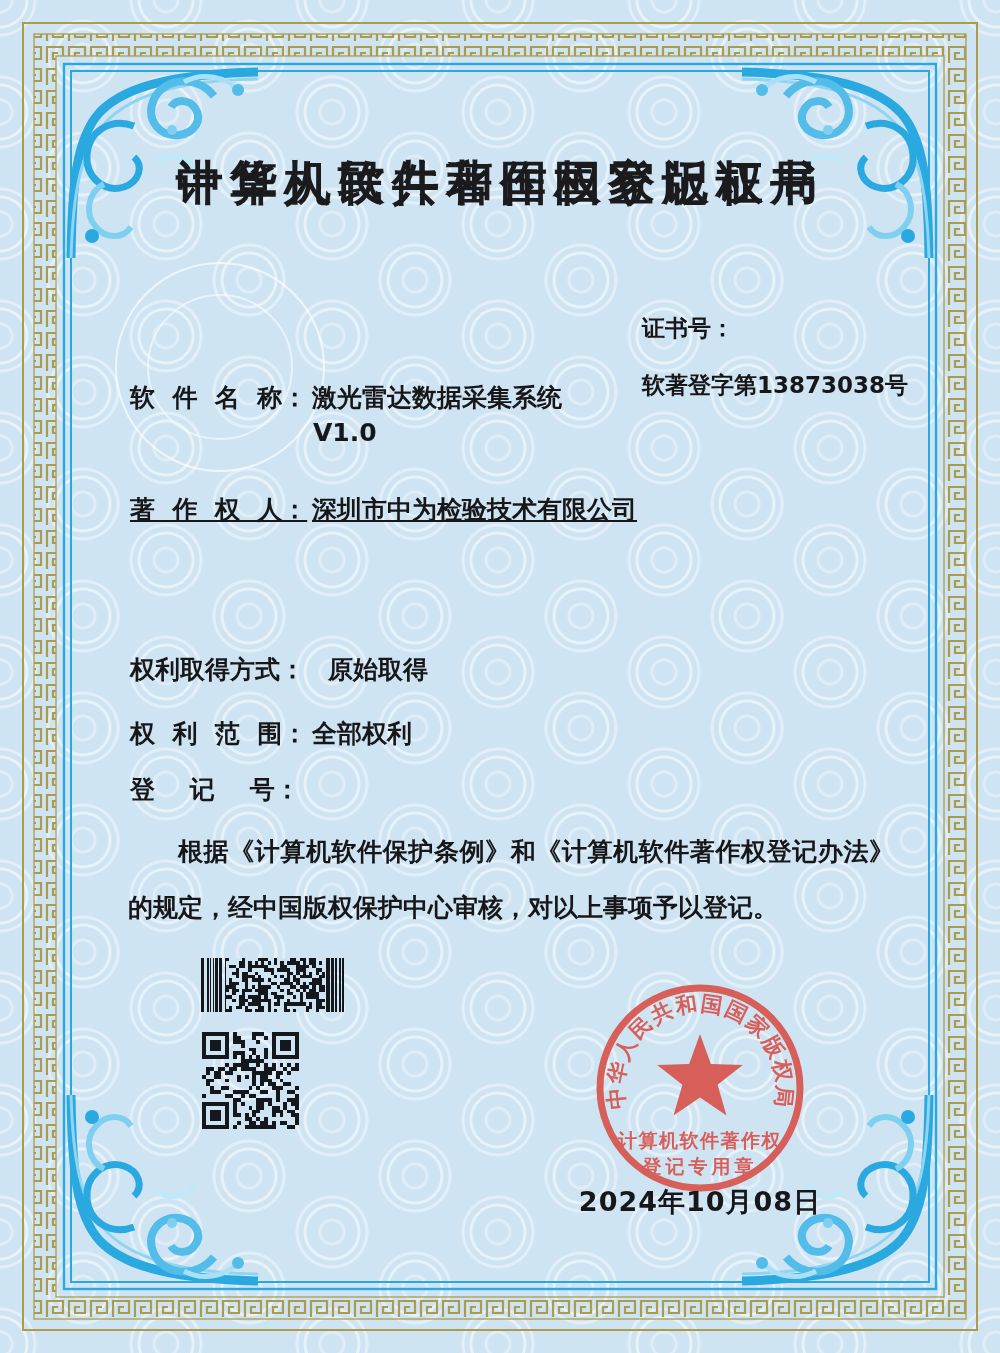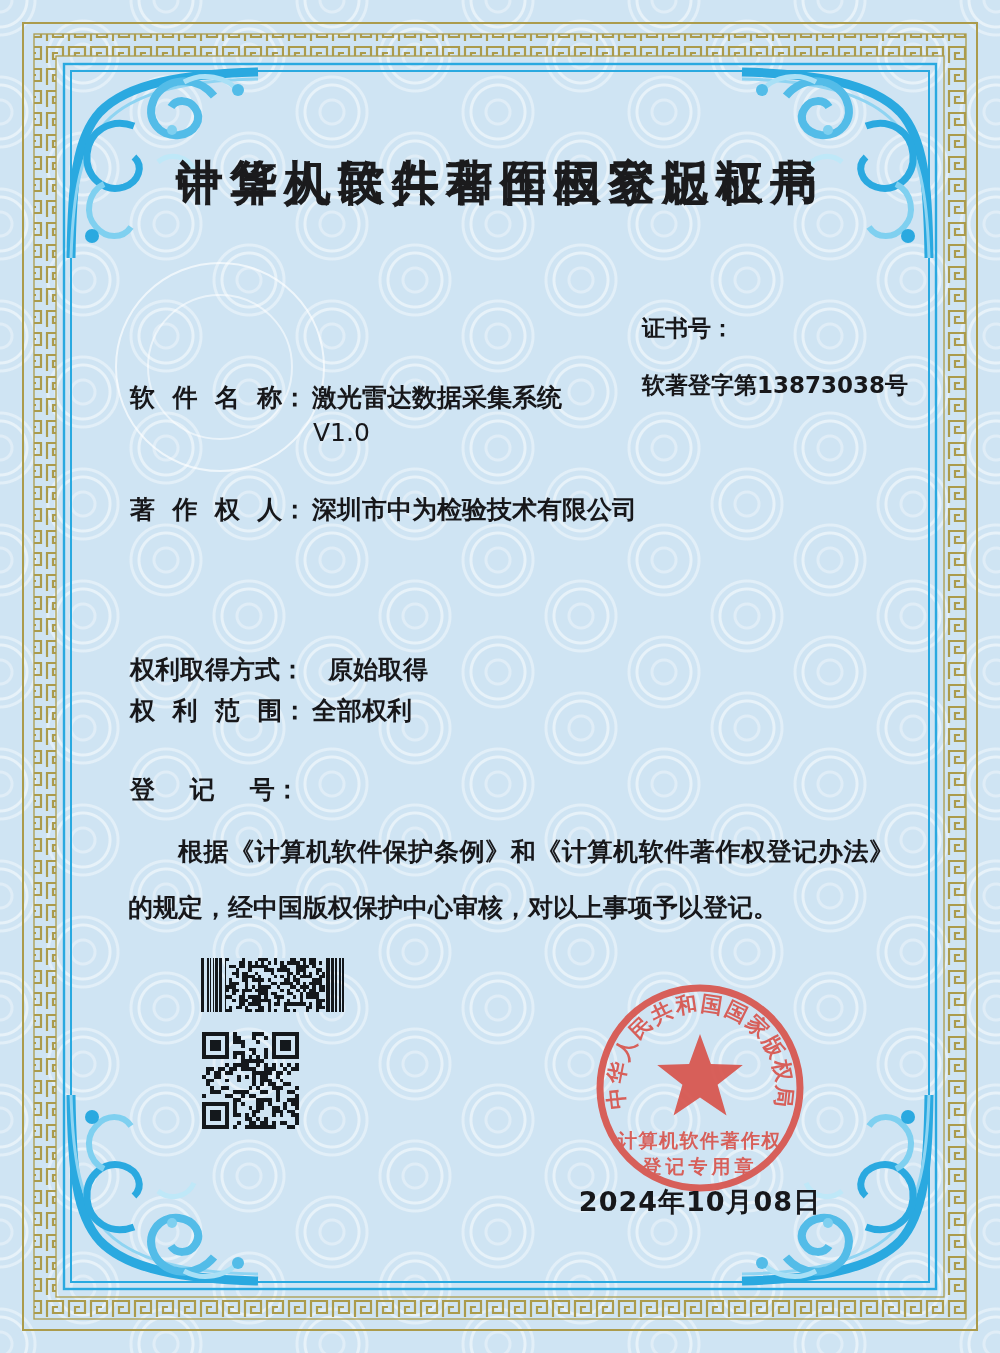--- a/index.html
+++ b/index.html
@@ -27,21 +27,21 @@
   .certno-row{
     top:313px;right:92px;display:flex;gap:26px;
     font-size:23px;font-weight:700;color:#17171a;flex-direction:column;
   }
   .field-row{
     left:130px;display:flex;align-items:flex-start;
     font-size:25px;font-weight:700;color:#17171a;
   }
   .field-label{white-space:pre;display:inline-block;min-width:182px;}
   .field-value{white-space:pre;}
-  .version-line{left:313px;font-size:25px;font-weight:400;color:#17171a;}
+  .version-line{left:313px;font-size:25px;font-weight:700;color:#17171a;}
   .statement{
     left:128px;top:824px;width:766px;
     font-size:25px;font-weight:700;line-height:56px;
     text-indent:2em;color:#17171a;text-align:justify;
   }
   .issue-date{
     left:570px;top:1184px;width:260px;text-align:center;
     font-size:27px;font-weight:700;letter-spacing:1px;color:#17171a;
   }
   .big-emblem{
@@ -111,31 +111,31 @@
     <span>证书号：</span>
     <span>软著登字第13873038号</span>
   </div>
 
   <div class="abs field-row" style="top:381px;justify-content:flex-end;">
     <span class="field-label">软  件  名  称：</span>
     <span class="field-value">激光雷达数据采集系统</span>
   </div>
   <div class="abs version-line" style="top:418px;">V1.0</div>
 
-  <div class="abs field-row" style="top:493px;">
+  <div class="abs field-row" style="top:493px;text-decoration:underline;">
     <span class="field-label">著  作  权  人：</span>
     <span class="field-value">深圳市中为检验技术有限公司</span>
   </div>
 
   <div class="abs field-row" style="top:653px;gap:16px;">
     <span class="field-label">权利取得方式：</span>
     <span class="field-value">原始取得</span>
   </div>
 
-  <div class="abs field-row" style="top:694px;">
+  <div class="abs field-row" style="top:717px;">
     <span class="field-label">权  利  范  围：</span>
     <span class="field-value">全部权利</span>
   </div>
 
   <div class="abs field-row" style="top:773px;">
     <span class="field-label">登    记    号：</span>
   </div>
 
   <div class="abs statement">根据《计算机软件保护条例》和《计算机软件著作权登记办法》的规定，经中国版权保护中心审核，对以上事项予以登记。</div>
 

